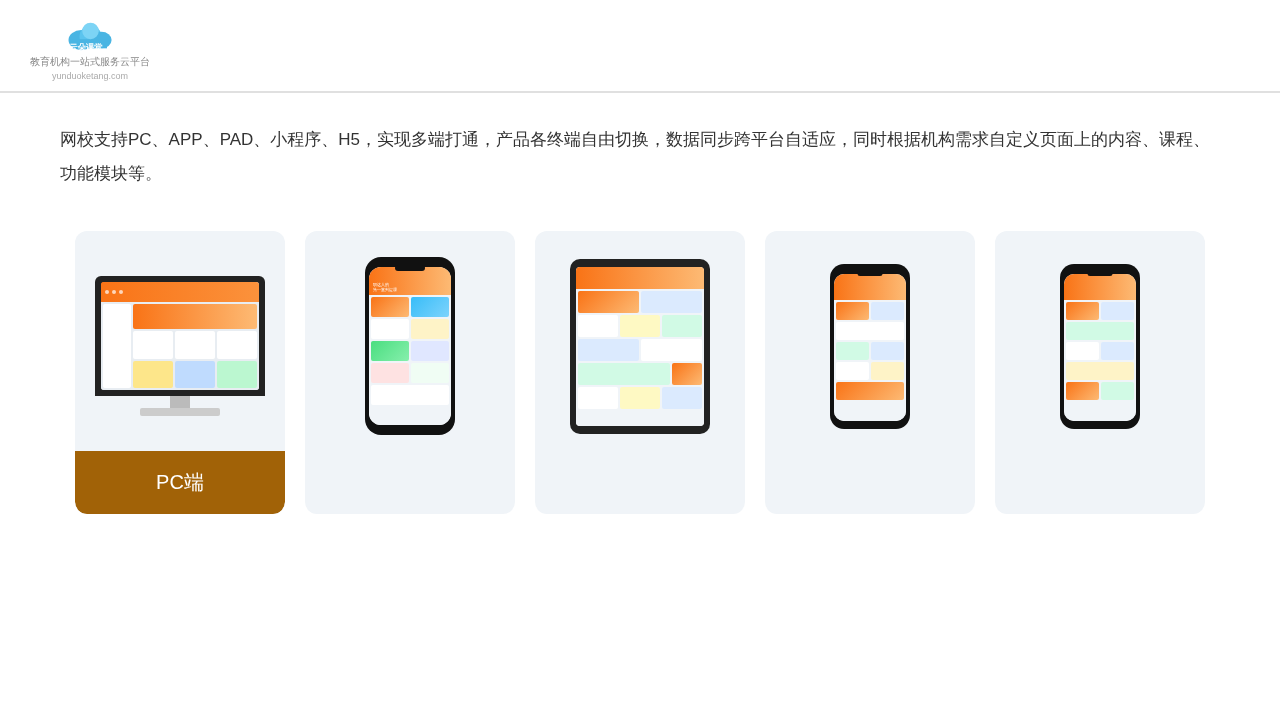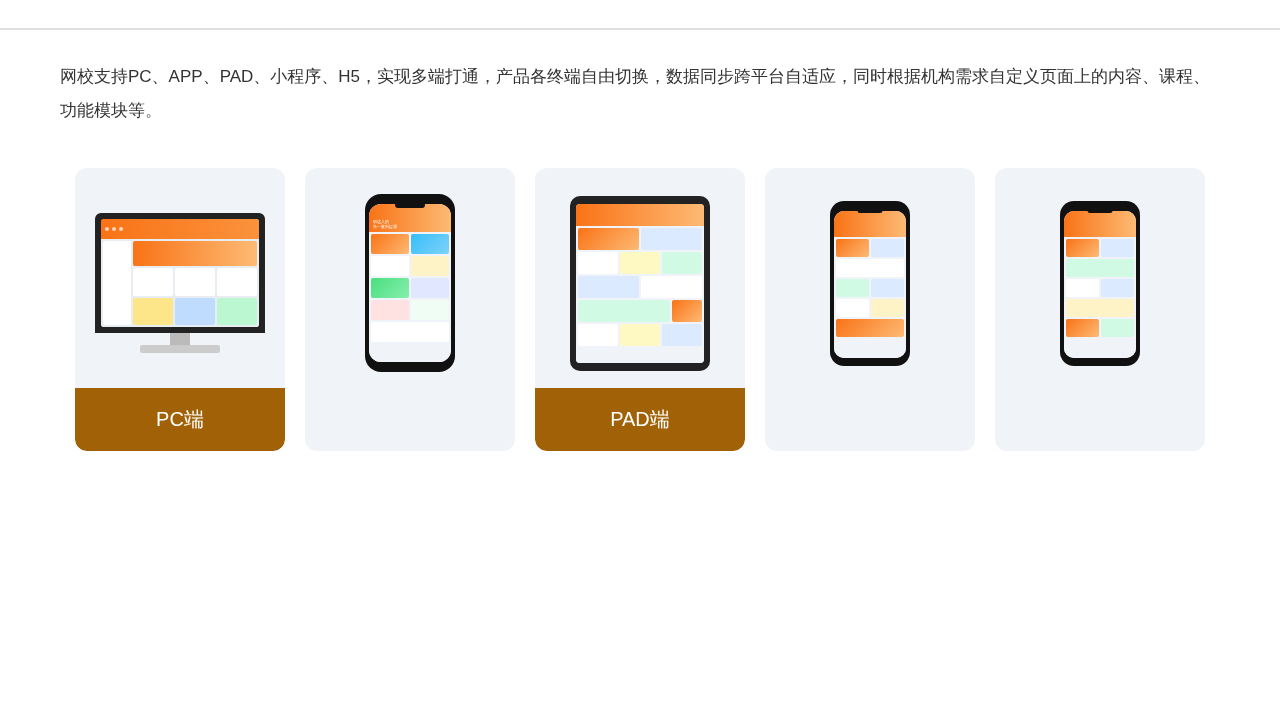--- a/index.html
+++ b/index.html
@@ -374,20 +374,36 @@
     }
     .pc-white { background: #fff; }
     .pc-orange { background: linear-gradient(135deg, #f97316, #fdba74); }
     .pc-blue { background: #dbeafe; }
     .pc-green { background: #d1fae5; }
   </style>
 </head>
 <body>
 
 <div class="header">
+  <div class="header-logo">
+    <div class="logo-icon">
+
+      <svg class="cloud-svg" viewBox="0 0 60 38" fill="none" xmlns="http://www.w3.org/2000/svg">
+        <ellipse cx="20" cy="24" rx="14" ry="11" fill="#4ab5e3"></ellipse>
+        <ellipse cx="30" cy="20" rx="12" ry="12" fill="#5bc4ee"></ellipse>
+        <ellipse cx="42" cy="24" rx="11" ry="9" fill="#4ab5e3"></ellipse>
+        <rect x="10" y="23" width="38" height="10" fill="#4ab5e3"></rect>
+
+        <ellipse cx="30" cy="14" rx="9" ry="9" fill="#7dd4f5"></ellipse>
+        <text x="7" y="35" font-size="9" fill="#fff" font-family="Microsoft YaHei,sans-serif" font-weight="bold">云朵课堂</text>
+      </svg>
+    </div>
+    <div class="logo-sub">教育机构一站式服务云平台</div>
+    <div class="logo-sub" style="font-size:9px;color:#aaa;">yunduoketang.com</div>
+  </div>
 </div>
 
 <div class="description">
   <p>网校支持PC、APP、PAD、小程序、H5，实现多端打通，产品各终端自由切换，数据同步跨平台自适应，同时根据机构需求自定义页面上的内容、课程、功能模块等。</p>
 </div>
 
 <div class="cards-container">
 
   <div class="card">
     <div class="card-image-area">
@@ -483,21 +499,20 @@
             </div>
             <div class="tablet-row">
               <div class="tablet-cell tc-white"></div>
               <div class="tablet-cell tc-yellow"></div>
               <div class="tablet-cell tc-blue"></div>
             </div>
           </div>
         </div>
       </div>
     </div>
-    <div class="card-label">PAD端</div>
   </div>
 
   <div class="card">
     <div class="card-image-area">
       <div class="phone-mini">
         <div class="phone-mini-notch"></div>
         <div class="phone-mini-screen">
           <div class="pms-header"></div>
           <div class="pms-body">
             <div class="pms-row">

